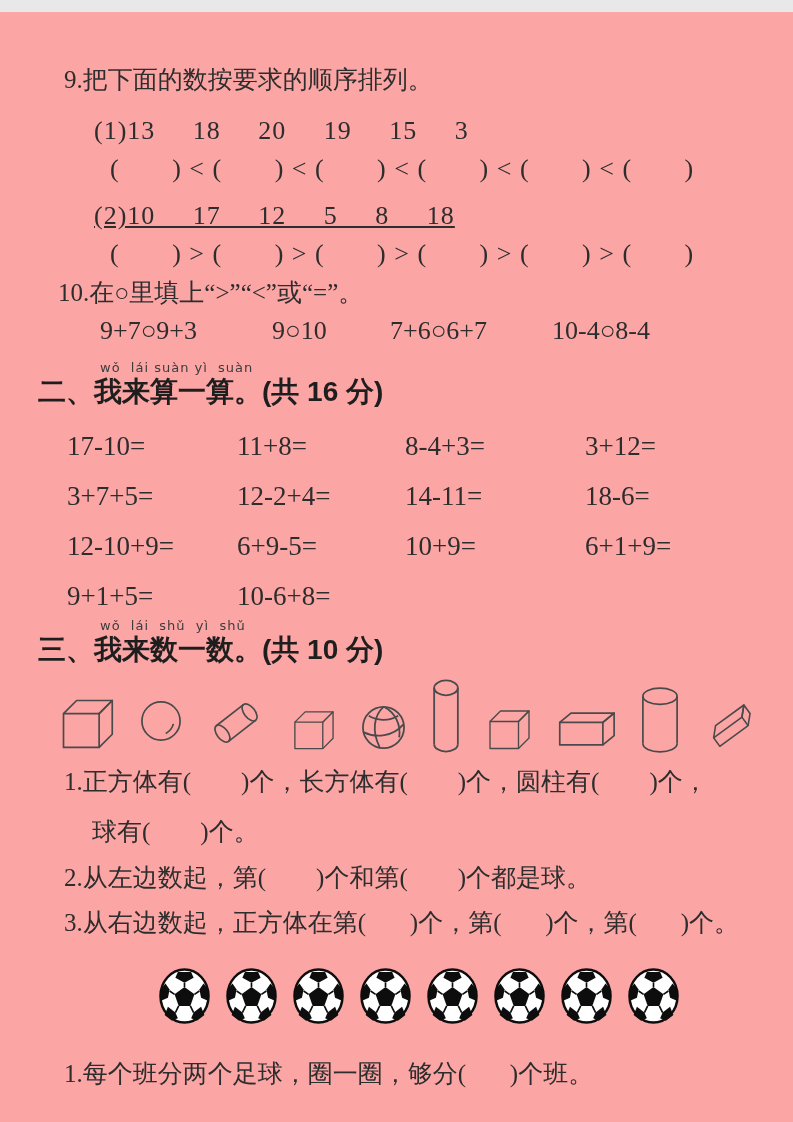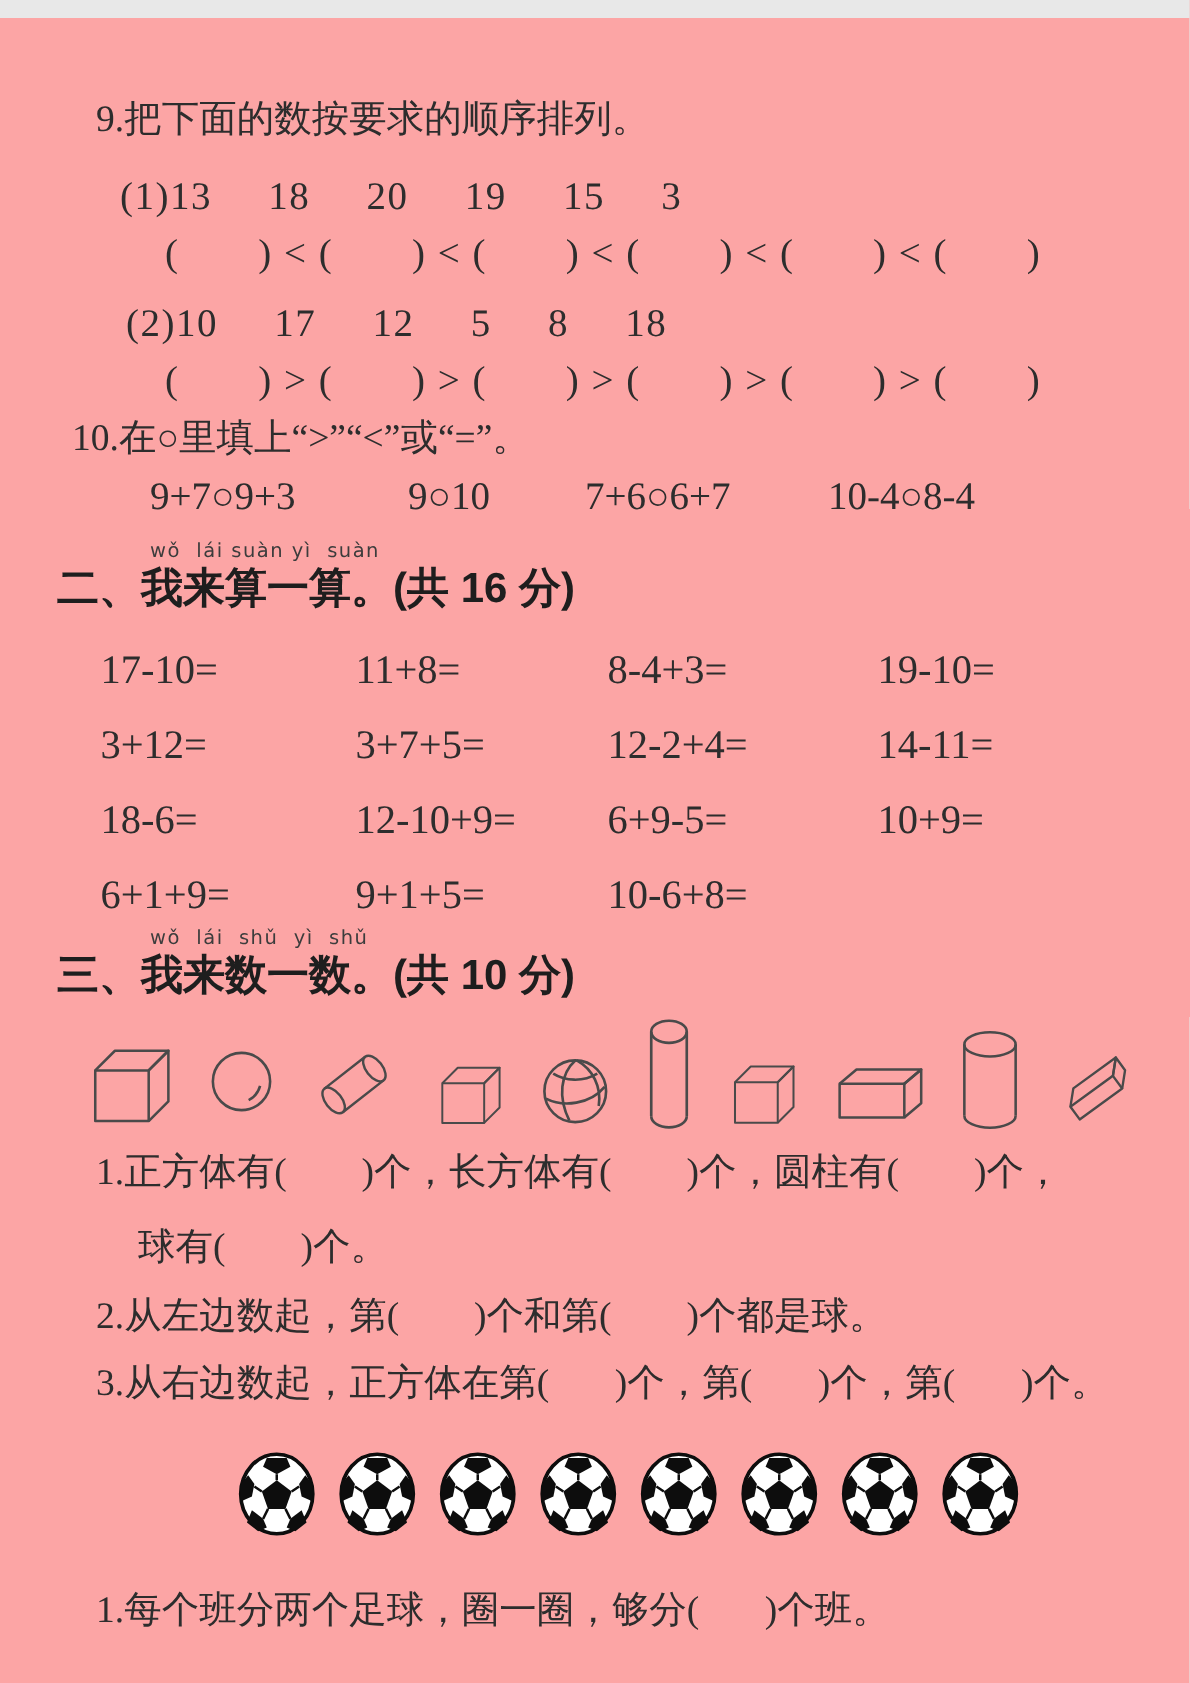--- a/index.html
+++ b/index.html
@@ -81,39 +81,38 @@
     gap:14px;
   }
   .soccer-ball svg{display:block;width:53px;height:58px;}
 </style>
 </head>
 <body>
 
 <div class="page">
 
   <div class="line" style="left:64px;top:53px;">9.把下面的数按要求的顺序排列。</div>
-  <div class="line numline" style="left:80px;top:103px;">(1)13     18     20     19     15     3</div>
+  <div class="line numline" style="left:94px;top:103px;">(1)13     18     20     19     15     3</div>
   <div class="line ansline" style="left:110px;top:141px;">(       ) &lt; (       ) &lt; (       ) &lt; (       ) &lt; (       ) &lt; (       )</div>
-  <div class="line numline" style="left:84px;top:188px;">(2)10     17     12     5     8     18</div>
+  <div class="line numline" style="left:94px;top:188px;text-decoration:underline;">(2)10     17     12     5     8     18</div>
   <div class="line ansline" style="left:110px;top:226px;">(       ) &gt; (       ) &gt; (       ) &gt; (       ) &gt; (       ) &gt; (       )</div>
 
-  <div class="line" style="left:48px;top:266px;">10.在○里填上“&gt;”“&lt;”或“=”。</div>
+  <div class="line" style="left:58px;top:266px;">10.在○里填上“&gt;”“&lt;”或“=”。</div>
   <span class="q10-item q10-i0">9+7○9+3</span>
   <span class="q10-item q10-i1">9○10</span>
   <span class="q10-item q10-i2">7+6○6+7</span>
   <span class="q10-item q10-i3">10-4○8-4</span>
 
   <div class="pinyin" style="left:100px;top:348px;">wǒ  lái suàn yì  suàn</div>
   <div class="sec-title" style="left:38px;top:361px;">二、我来算一算。(共 16 分)</div>
 
   <div class="calc-grid">
     <div class="calc-cell">17-10=</div>
     <div class="calc-cell">11+8=</div>
     <div class="calc-cell">8-4+3=</div>
-    <div class="calc-cell">19-10=</div>
     <div class="calc-cell">3+12=</div>
     <div class="calc-cell">3+7+5=</div>
     <div class="calc-cell">12-2+4=</div>
     <div class="calc-cell">14-11=</div>
     <div class="calc-cell">18-6=</div>
     <div class="calc-cell">12-10+9=</div>
     <div class="calc-cell">6+9-5=</div>
     <div class="calc-cell">10+9=</div>
     <div class="calc-cell">6+1+9=</div>
     <div class="calc-cell">9+1+5=</div>

